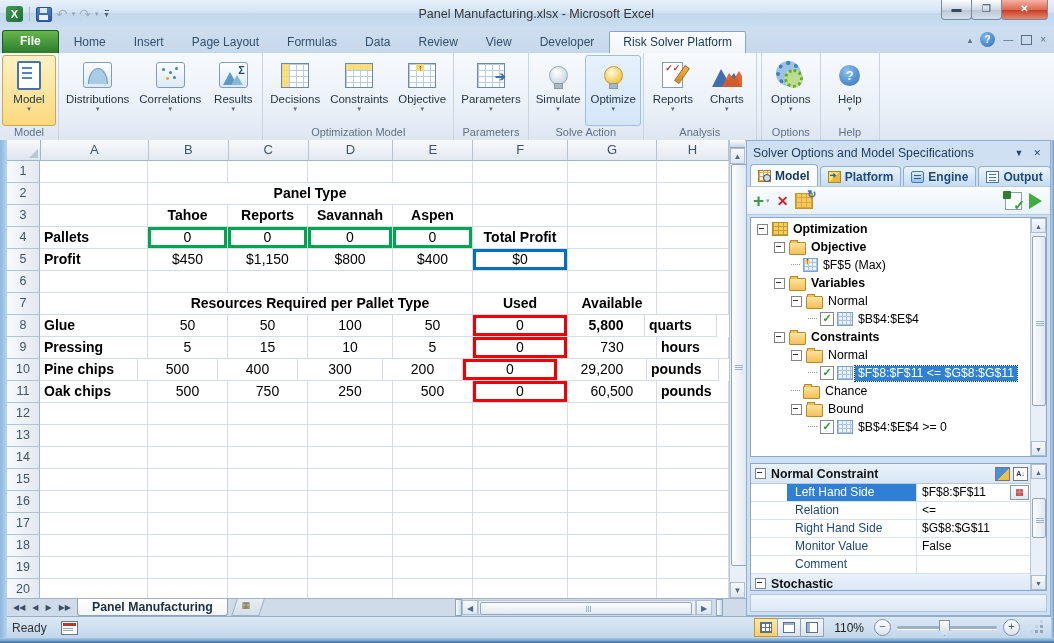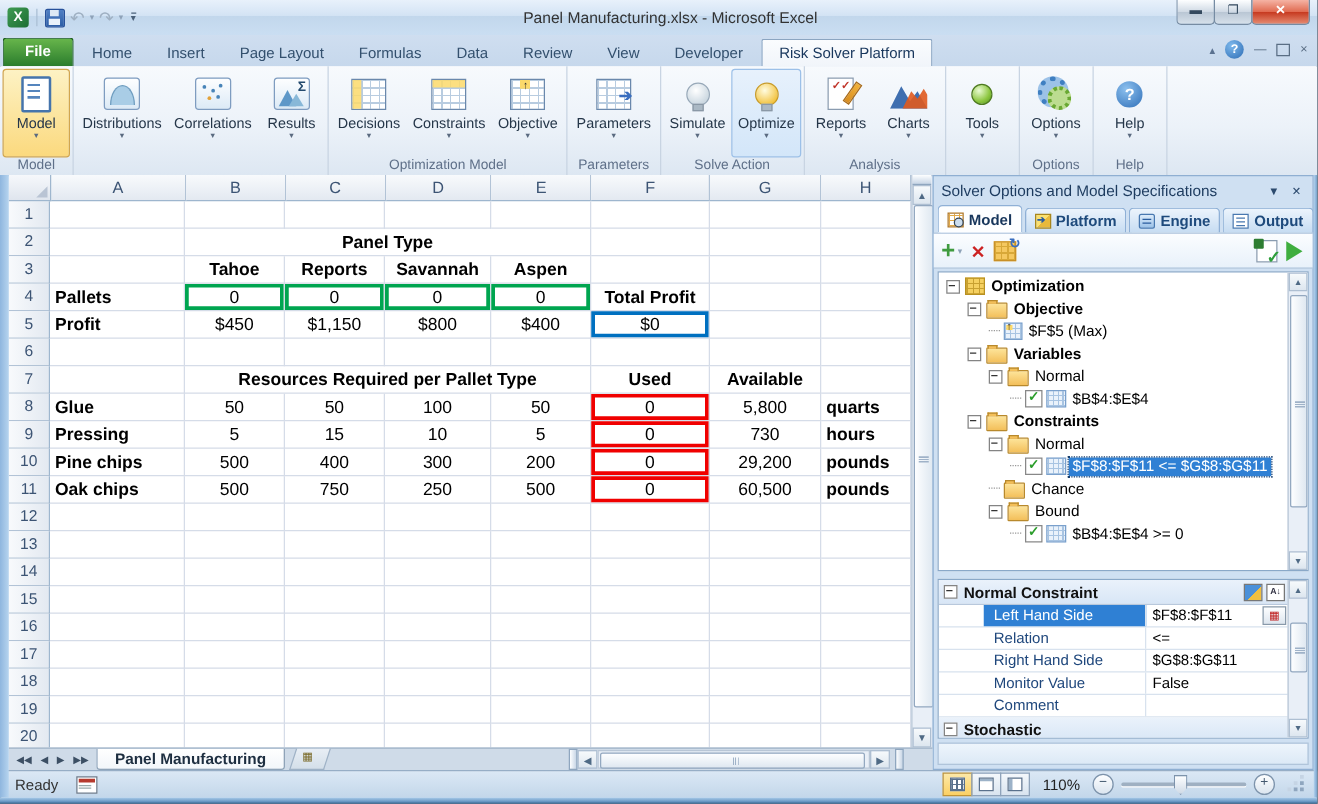--- a/index.html
+++ b/index.html
@@ -393,29 +393,20 @@
                 <polygon points="10,24 17,10 22,16 27,8 30,13 30,24" fill="#e05a1e" opacity="0.9"></polygon>
               </svg>
             </div>
             <div class="rlbl">Charts</div>
             <div class="rcaret">▼</div>
           </div>
         </div>
         <div class="rglabel">Analysis</div>
       </div>
       <div class="rgroup">
-        <div class="rbtns">
-          <div class="rbtn">
-            <div class="ic ic-tools">
-              <div class="orb"></div>
-            </div>
-            <div class="rlbl">Tools</div>
-            <div class="rcaret">▼</div>
-          </div>
-        </div>
         <div class="rglabel"></div>
       </div>
       <div class="rgroup">
         <div class="rbtns">
           <div class="rbtn">
             <div class="ic ic-options">
               <div style="position:relative;width:30px;height:28px;">
                 <div class="gear1"></div>
                 <div class="gear2"></div>
               </div>
@@ -524,37 +515,37 @@
         <div class="cell ac" style="width: 72px;"></div>
       </div>
       <div class="grow">
         <div class="rowhdr">8</div>
         <div class="cell bold al" style="width: 108px;">Glue</div>
         <div class="cell ac" style="width: 80px;">50</div>
         <div class="cell ac" style="width: 80px;">50</div>
         <div class="cell ac" style="width: 85px;">100</div>
         <div class="cell ac" style="width: 80px;">50</div>
         <div class="cell ac br" style="width: 95px;">0</div>
-        <div class="cell ac" style="width: 89px;">5,800</div>
+        <div class="cell ac" style="width: 77px; font-weight: bold;">5,800</div>
         <div class="cell bold al" style="width: 72px;">quarts</div>
       </div>
       <div class="grow">
         <div class="rowhdr">9</div>
         <div class="cell bold al" style="width: 108px;">Pressing</div>
         <div class="cell ac" style="width: 80px;">5</div>
         <div class="cell ac" style="width: 80px;">15</div>
         <div class="cell ac" style="width: 85px;">10</div>
         <div class="cell ac" style="width: 80px;">5</div>
         <div class="cell ac br" style="width: 95px;">0</div>
         <div class="cell ac" style="width: 89px;">730</div>
         <div class="cell bold al" style="width: 72px;">hours</div>
       </div>
       <div class="grow">
         <div class="rowhdr">10</div>
-        <div class="cell bold al" style="width: 108px;">Pine chips</div>
+        <div class="cell bold al" style="width: 98px;">Pine chips</div>
         <div class="cell ac" style="width: 80px;">500</div>
         <div class="cell ac" style="width: 80px;">400</div>
         <div class="cell ac" style="width: 85px;">300</div>
         <div class="cell ac" style="width: 80px;">200</div>
         <div class="cell ac br" style="width: 95px;">0</div>
         <div class="cell ac" style="width: 89px;">29,200</div>
         <div class="cell bold al" style="width: 72px;">pounds</div>
       </div>
       <div class="grow">
         <div class="rowhdr">11</div>

